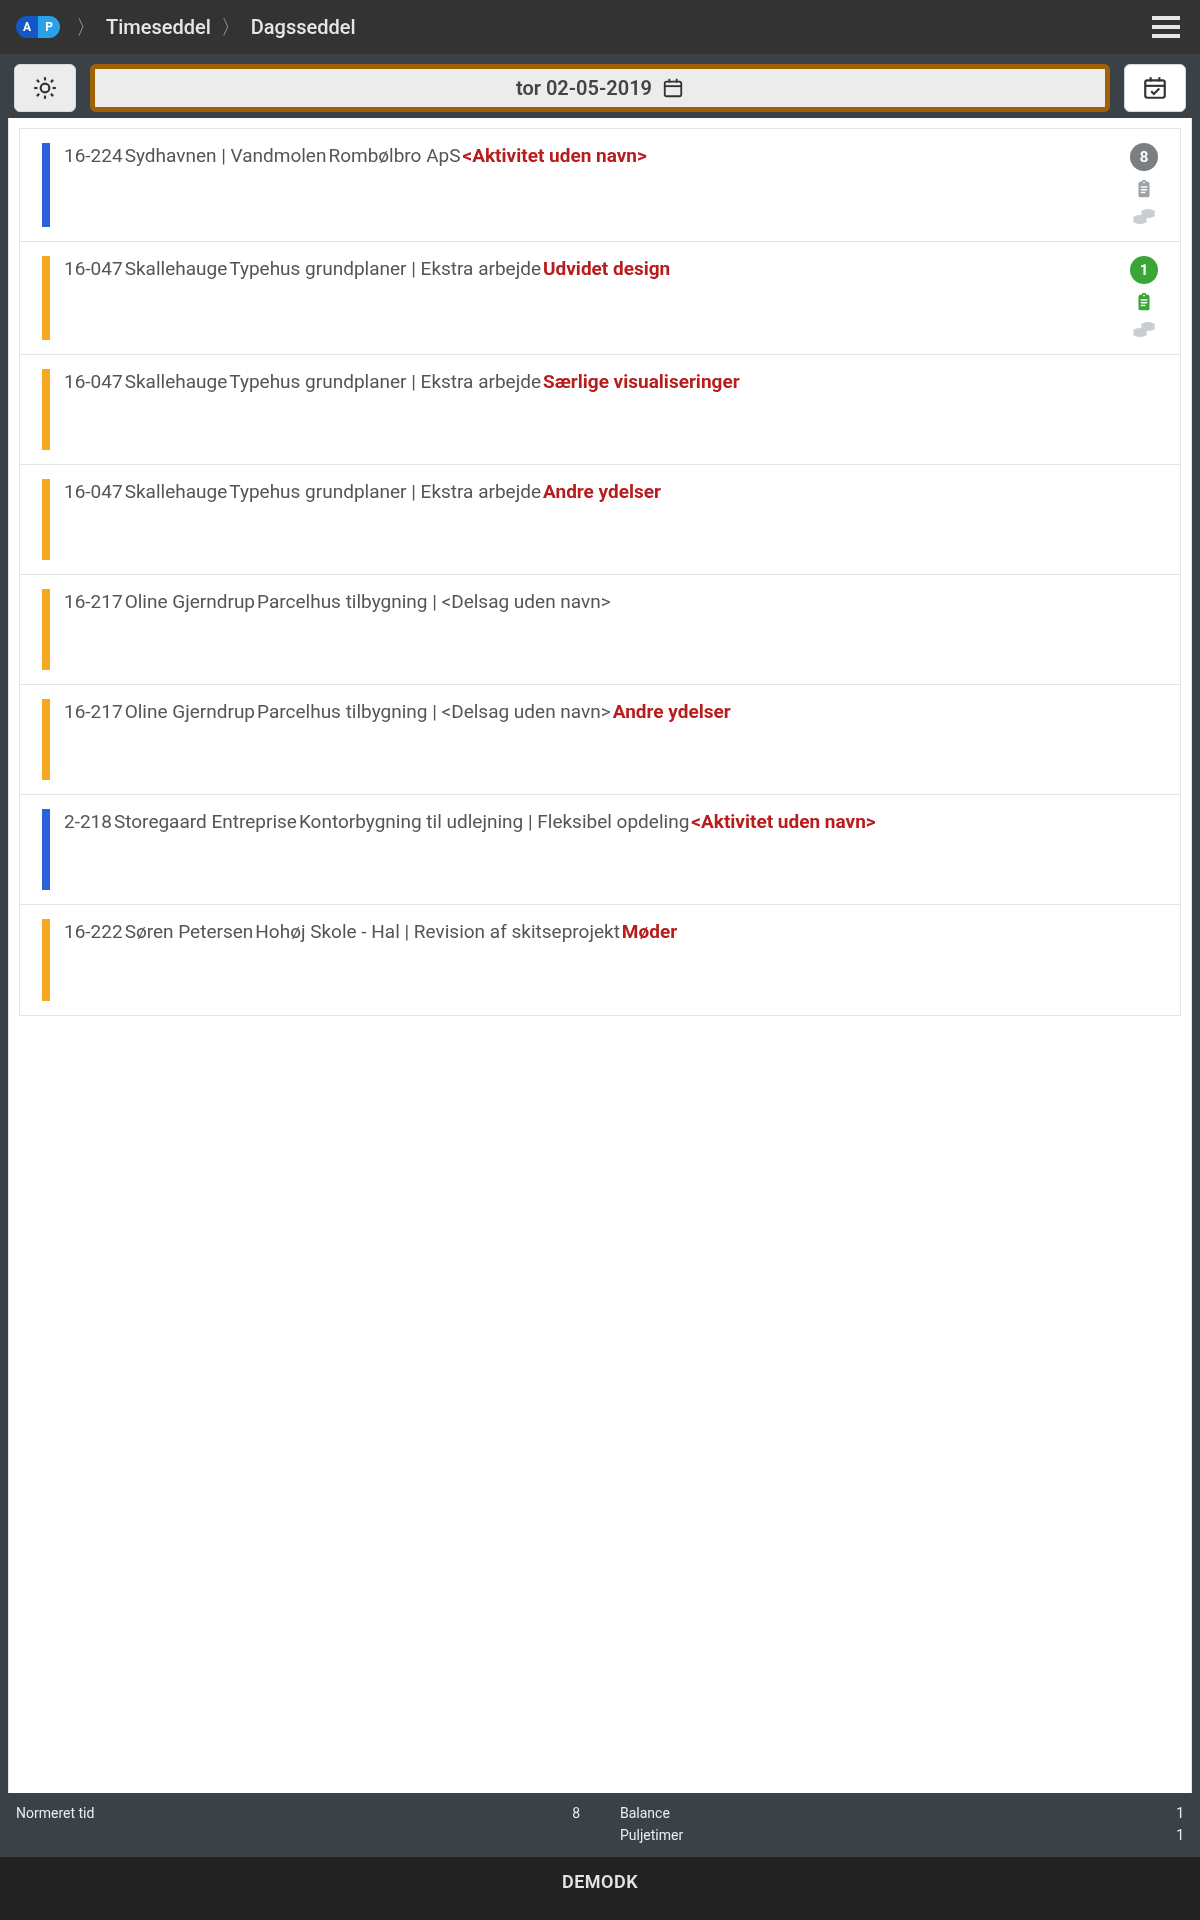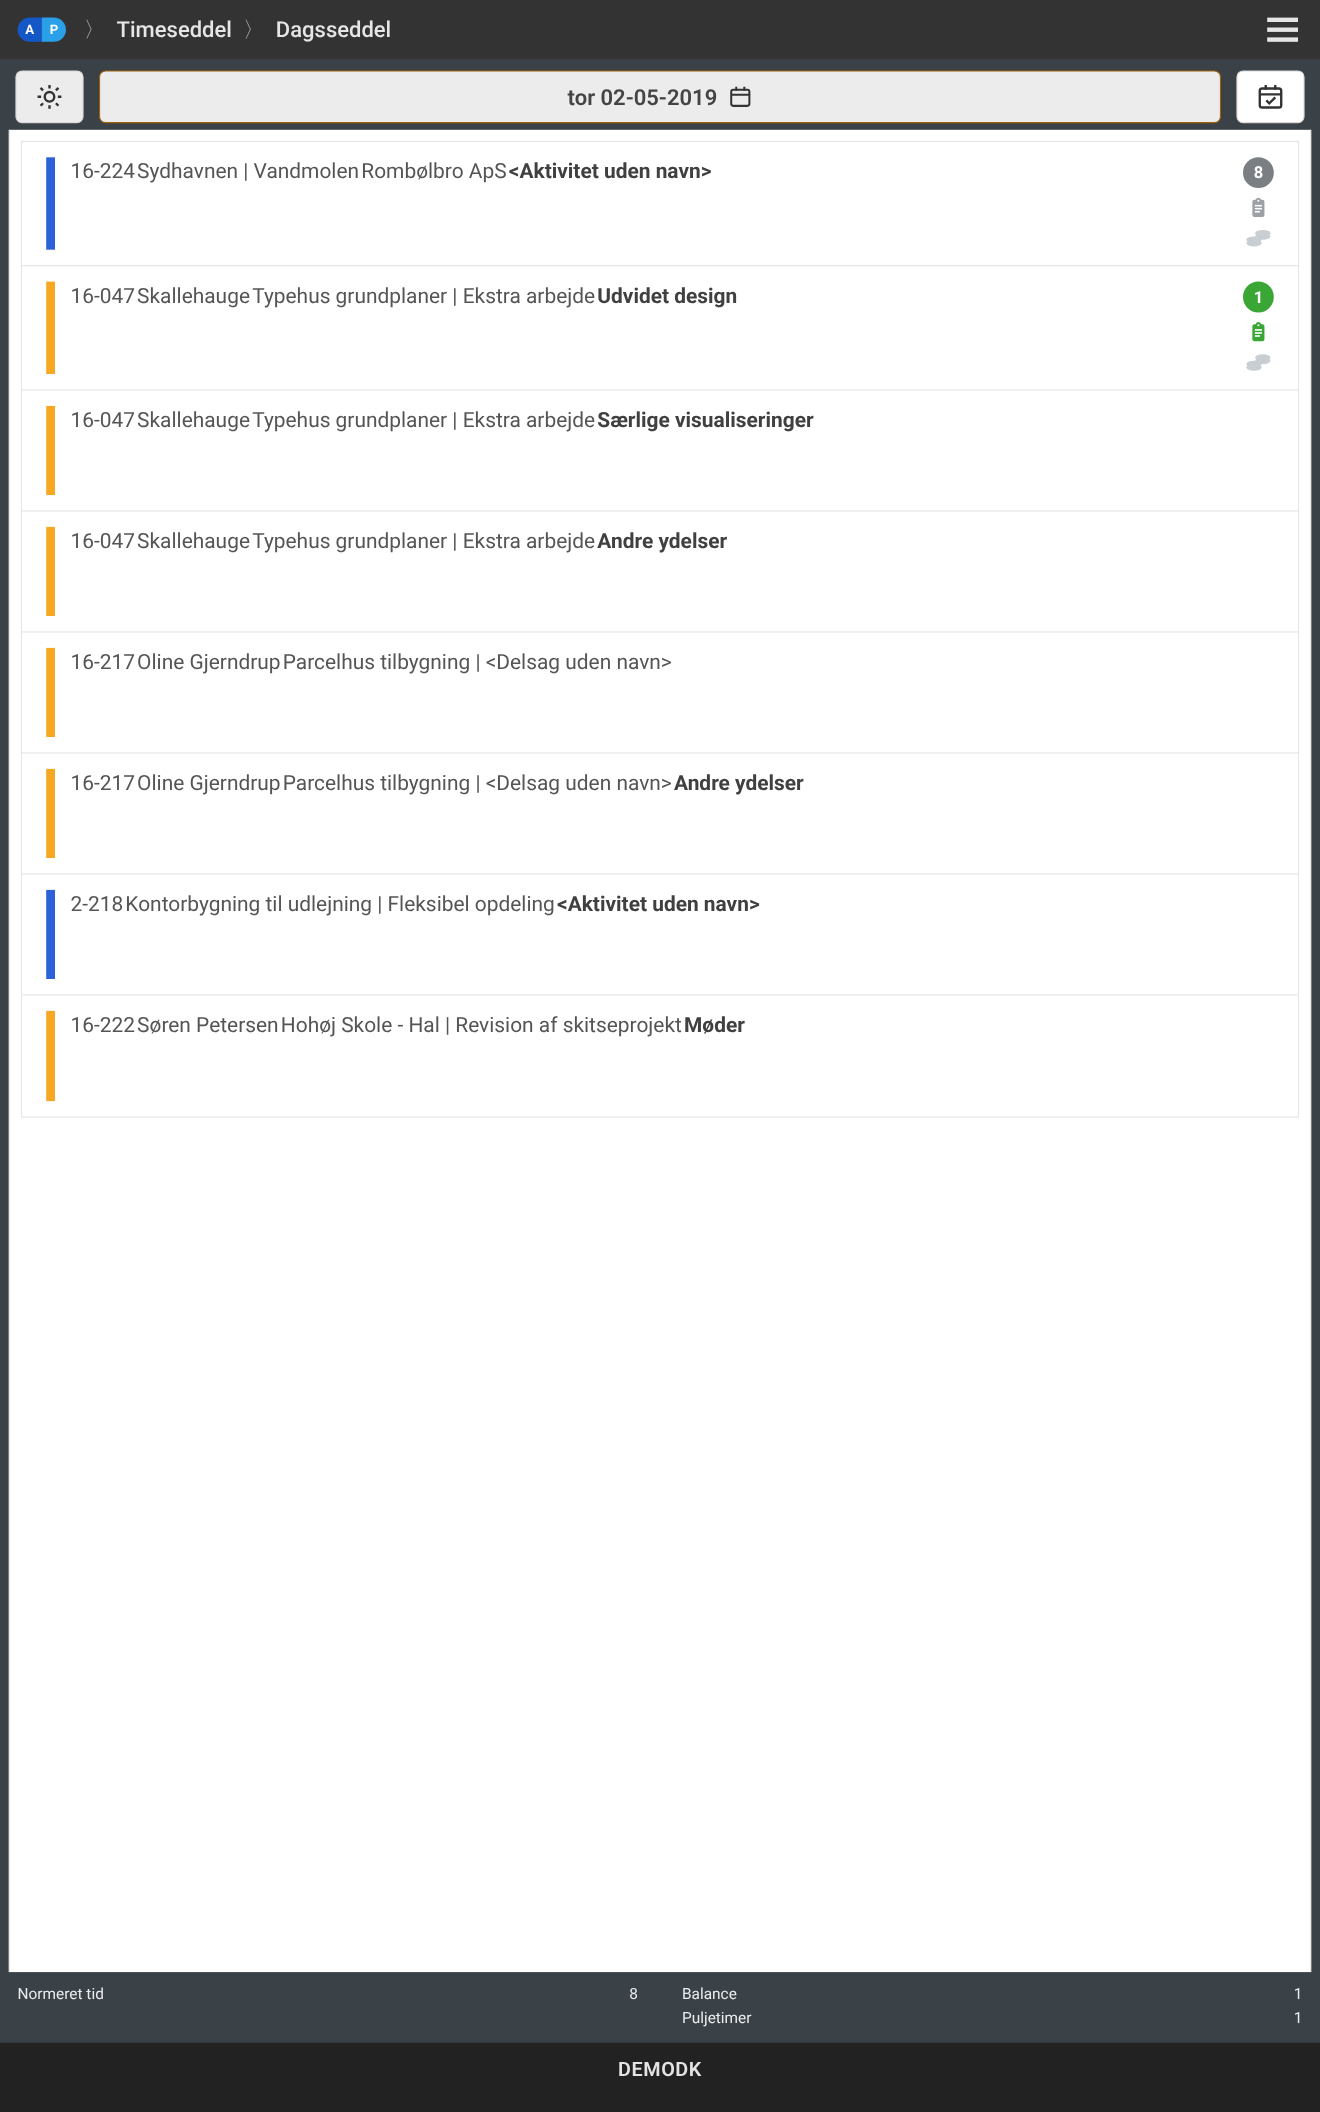--- a/index.html
+++ b/index.html
@@ -75,21 +75,21 @@
     border:1px solid #d8d8d8;
     border-radius:6px;
     display:flex; align-items:center; justify-content:center;
     color:#333;
     cursor:pointer;
   }
   .btn-sq.white { background:#fff; }
   .datebar {
     flex:1;
     background:#ececec;
-    border:1px solid #a16207;
+    border:5px solid #a16207;
     border-radius:6px;
     height:48px;
     display:flex; align-items:center; justify-content:center;
     gap:10px;
     font-size:20px; font-weight:600; color:#444;
     cursor:pointer;
   }
   .searchwrap {
     flex:1;
     display:flex;
@@ -143,21 +143,21 @@
     width:8px;
   }
   .row .content {
     margin-left: 22px;
     display:flex; flex-direction:row; gap:2px;
     flex:1;
     font-size:19px;
     color:#555;
     line-height:1.35;
   }
-  .row .content .activity { font-weight:700; color:#404040; }
+  .row .content .activity { font-weight:700; color:#b91c1c; }
   .row .badges {
     display:flex; flex-direction:column; align-items:center; gap:6px;
     width:40px;
   }
   .circle-badge {
     width:28px; height:28px; border-radius:50%;
     color:#fff; font-size:15px; font-weight:700;
     display:flex; align-items:center; justify-content:center;
   }
   .stripe.blue { background:#2b62d9; }
@@ -333,20 +333,21 @@
             <div>16-217</div>
             <div>Oline Gjerndrup</div>
             <div>Parcelhus tilbygning | &lt;Delsag uden navn&gt;</div>
             <div class="activity">Andre ydelser</div>
           </div>
         </div>
         <div class="row">
           <div class="stripe blue"></div>
           <div class="content">
             <div>2-218</div>
+            <div>Storegaard Entreprise</div>
             <div>Kontorbygning til udlejning | Fleksibel opdeling</div>
             <div class="activity">&lt;Aktivitet uden navn&gt;</div>
           </div>
         </div>
         <div class="row">
           <div class="stripe orange"></div>
           <div class="content">
             <div>16-222</div>
             <div>Søren Petersen</div>
             <div>Hohøj Skole - Hal | Revision af skitseprojekt</div>

